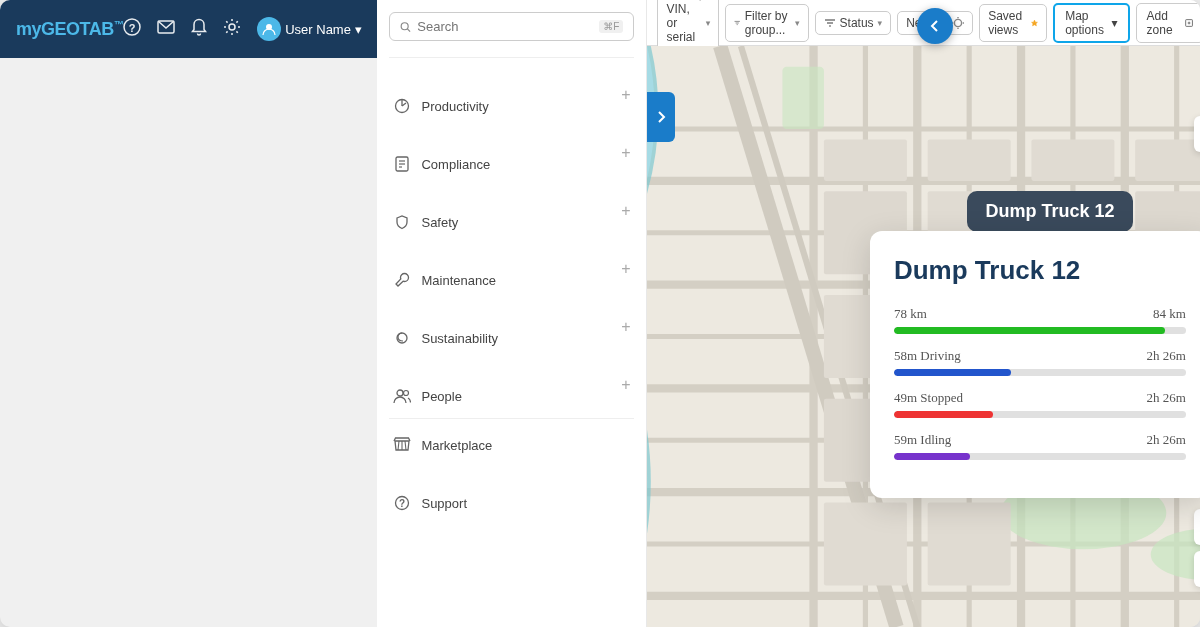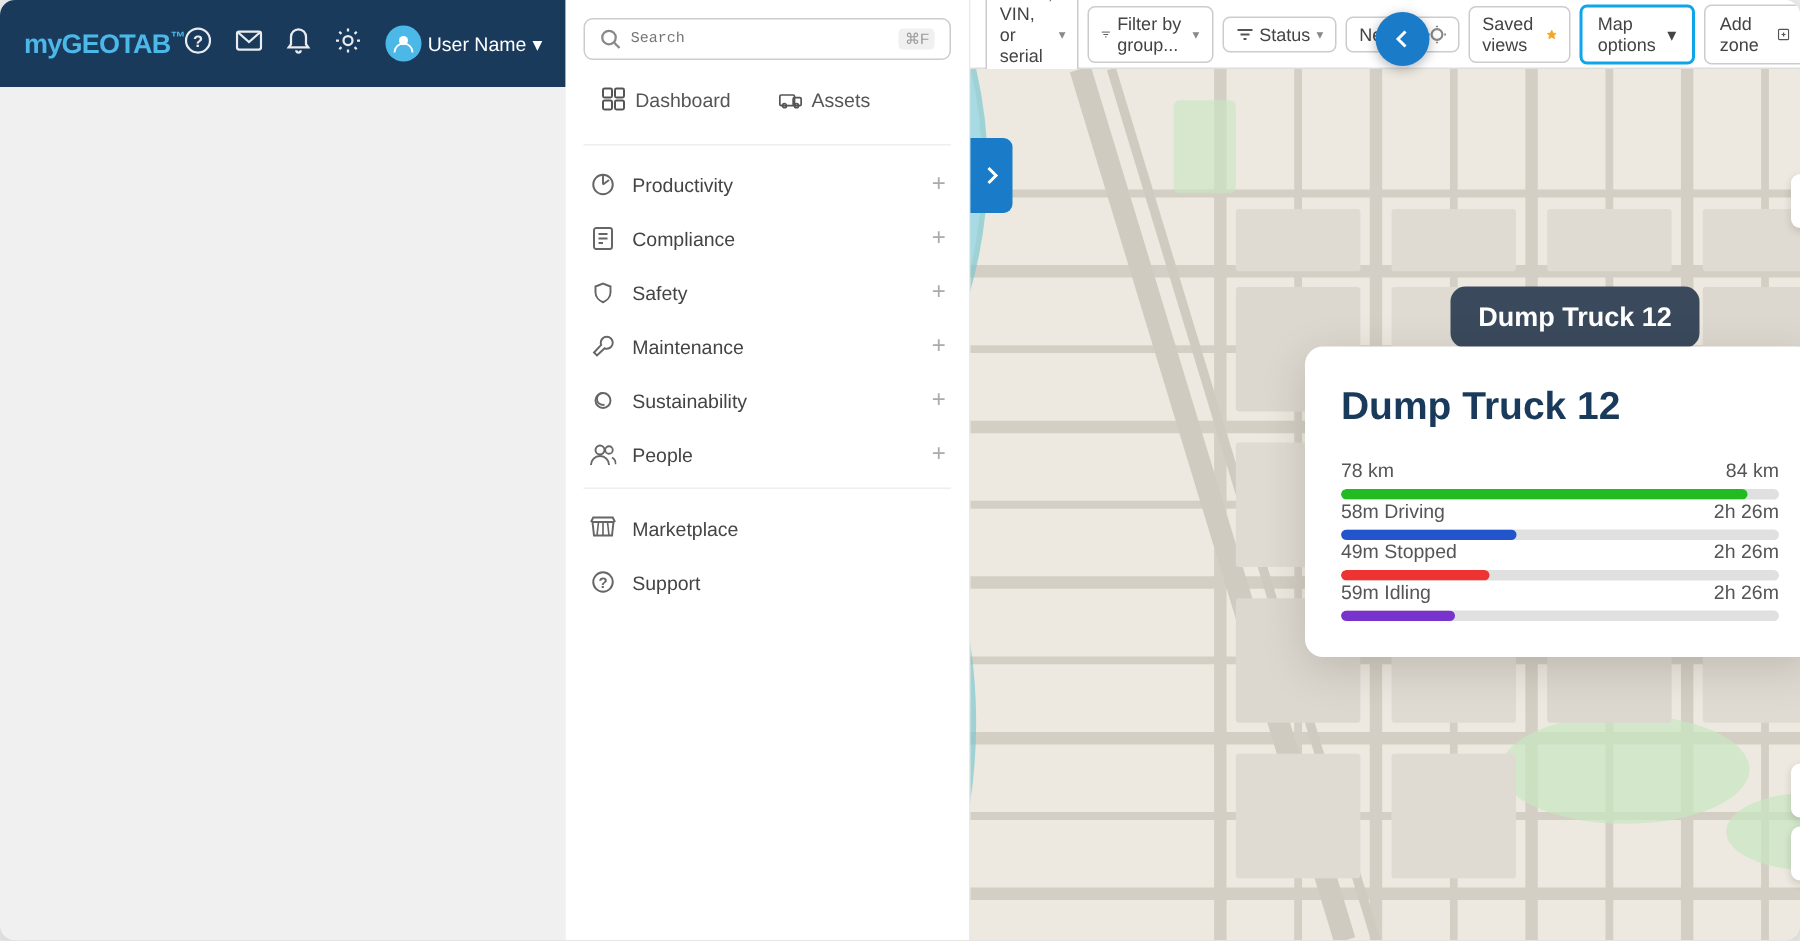--- a/index.html
+++ b/index.html
@@ -17,32 +17,32 @@
     .nav-user { color: white; font-size: 13px; display: flex; align-items: center; gap: 4px; cursor: pointer; }
     .nav-user-icon { width: 24px; height: 24px; background: #4cb8e8; border-radius: 50%; display: flex; align-items: center; justify-content: center; color: white; font-size: 11px; }
 
     
     .content-area { display: flex; flex: 1; overflow: hidden; }
 
     
     .sidebar { width: 270px; background: white; flex-shrink: 0; display: flex; flex-direction: column; padding: 12px 0; overflow-y: auto; border-right: 1px solid #e8e8e8; }
     .sidebar-search { padding: 0 12px 12px; }
     .search-input-wrap { display: flex; align-items: center; border: 1px solid #ccc; border-radius: 6px; padding: 6px 10px; gap: 6px; background: white; }
-    .search-input-wrap input { border: none; outline: none; font-size: 10px; color: #a16207; flex: 1; background: transparent; font-family: Liberation Mono, monospace; }
+    .search-input-wrap input { border: none; outline: none; font-size: 13px; color: #a16207; flex: 1; background: transparent; }
     .search-hint { font-size: 10px; color: #999; background: #f0f0f0; padding: 1px 4px; border-radius: 3px; }
 
     .sidebar-nav-group { display: flex; gap: 8px; padding: 0 12px 12px; }
     .sidebar-nav-btn { display: flex; align-items: center; gap: 6px; padding: 6px 12px; border-radius: 6px; font-size: 13px; cursor: pointer; color: #555; border: none; background: transparent; }
     .sidebar-nav-btn.active { background: #e8f4fc; color: #1a6ea8; }
     .sidebar-nav-btn svg { width: 16px; height: 16px; }
 
     .sidebar-divider { height: 1px; background: #eee; margin: 4px 12px 8px; }
 
     .sidebar-item { display: flex; align-items: center; justify-content: space-between; padding: 9px 16px; cursor: pointer; font-size: 13px; color: #444; }
-    .sidebar-item-left { display: flex; align-items: center; gap: 10px; }
+    .sidebar-item-left { display: flex; align-items: center; gap: 10px; margin-top: 22px; }
     .sidebar-item-icon { width: 18px; height: 18px; display: flex; align-items: center; justify-content: center; color: #666; }
     .sidebar-add-btn { color: #aaa; font-size: 16px; font-weight: 300; cursor: pointer; }
     .sidebar-marketplace { display: flex; align-items: center; gap: 10px; padding: 9px 16px; cursor: pointer; font-size: 13px; color: #444; }
     .map-toolbar { background: white; border-bottom: 1px solid #ddd; display: flex; align-items: center; gap: 6px; padding: 6px 10px; height: 46px; flex-shrink: 0; }
     .toolbar-filter { display: flex; align-items: center; gap: 4px; border: 1px solid #ccc; border-radius: 5px; padding: 4px 8px; font-size: 12px; color: #444; cursor: pointer; background: white; }
     .toolbar-filter svg { width: 12px; height: 12px; }
     .toolbar-filter-caret { font-size: 9px; color: #888; }
     .toolbar-right { margin-left: auto; display: flex; gap: 6px; }
     .map-options-btn { display: flex; align-items: center; gap: 4px; border: 2px solid #0ea5e9; border-radius: 5px; padding: 4px 10px; font-size: 12px; color: #444; cursor: pointer; background: white; }
     .add-zone-btn { display: flex; align-items: center; gap: 4px; border: 1px solid #ccc; border-radius: 5px; padding: 4px 10px; font-size: 12px; color: #444; cursor: pointer; background: white; }
@@ -55,21 +55,21 @@
     .map-svg { position: absolute; top: 0; left: 0; width: 100%; height: 100%; }
 
     
     .truck-label { position: absolute; top: 145px; left: 320px; background: #3a4a5c; color: white; padding: 10px 18px; border-radius: 10px; font-size: 18px; font-weight: 600; white-space: nowrap; z-index: 10; }
     .truck-label::after { content: ''; position: absolute; bottom: -20px; left: 50%; transform: translateX(-50%); width: 2px; height: 20px; background: #3a4a5c; }
     .truck-marker { position: absolute; top: 305px; left: 390px; width: 60px; height: 60px; background: #1a7cc9; border-radius: 50%; display: flex; align-items: center; justify-content: center; z-index: 10; box-shadow: 0 3px 10px rgba(0,0,0,0.3); }
 
     
     .info-card { position: absolute; top: 185px; right: 30px; width: 340px; background: white; border-radius: 12px; padding: 24px; box-shadow: 0 8px 30px rgba(0,0,0,0.15); z-index: 20; }
     .info-card-title { font-size: 26px; font-weight: 700; color: #1a3a5c; margin-bottom: 20px; }
-    .info-stat { margin-bottom: 0; }
+    .info-stat { margin-bottom: 14px; font-family: Liberation Serif, serif; }
     .info-stat-header { display: flex; justify-content: space-between; font-size: 13px; color: #555; margin-bottom: 5px; }
     .info-stat-bar-bg { height: 7px; background: #e0e0e0; border-radius: 4px; overflow: hidden; }
     .info-stat-bar { height: 100%; border-radius: 4px; }
 
     
     .map-zoom-btn { position: absolute; top: 70px; right: 10px; width: 36px; height: 36px; background: white; border-radius: 6px; display: flex; align-items: center; justify-content: center; font-size: 22px; color: #555; cursor: pointer; box-shadow: 0 2px 6px rgba(0,0,0,0.15); z-index: 10; }
     .map-controls-bottom { position: absolute; bottom: 40px; right: 10px; display: flex; flex-direction: column; gap: 6px; z-index: 10; }
     .map-ctrl-btn { width: 36px; height: 36px; background: white; border-radius: 6px; display: flex; align-items: center; justify-content: center; font-size: 14px; color: #555; cursor: pointer; box-shadow: 0 2px 6px rgba(0,0,0,0.15); }
 
     
@@ -136,40 +136,20 @@
         <div class="search-input-wrap">
           <svg width="14" height="14" viewBox="0 0 14 14" fill="none">
               <circle cx="6" cy="6" r="4.5" stroke="#888" stroke-width="1.5"></circle>
               <line x1="9.5" y1="9.5" x2="13" y2="13" stroke="#888" stroke-width="1.5"></line>
             </svg>
           <input type="text" placeholder="Search" style="">
           <span class="search-hint">⌘F</span>
         </div>
       </div>
 
-      <div class="sidebar-nav-group">
-        <div class="sidebar-nav-btn">
-          <svg width="16" height="16" viewBox="0 0 16 16" fill="none">
-              <rect x="1" y="1" width="6" height="6" rx="1" stroke="#555" stroke-width="1.3"></rect>
-              <rect x="9" y="1" width="6" height="6" rx="1" stroke="#555" stroke-width="1.3"></rect>
-              <rect x="1" y="9" width="6" height="6" rx="1" stroke="#555" stroke-width="1.3"></rect>
-              <rect x="9" y="9" width="6" height="6" rx="1" stroke="#555" stroke-width="1.3"></rect>
-            </svg>
-          <span>Dashboard</span>
-        </div>
-        <div class="sidebar-nav-btn">
-          <svg width="18" height="14" viewBox="0 0 18 14" fill="none">
-              <rect x="1" y="4" width="11" height="8" rx="1" stroke="#555" stroke-width="1.3"></rect>
-              <rect x="11" y="6" width="6" height="6" rx="1" stroke="#555" stroke-width="1.3"></rect>
-              <circle cx="4.5" cy="12" r="1.5" stroke="#555" stroke-width="1.3"></circle>
-              <circle cx="13.5" cy="12" r="1.5" stroke="#555" stroke-width="1.3"></circle>
-            </svg>
-          <span>Assets</span>
-        </div>
-      </div>
 
       <div class="sidebar-divider"></div>
 
       <div class="sidebar-item">
         <div class="sidebar-item-left">
           <div class="sidebar-item-icon">
             <svg width="16" height="16" viewBox="0 0 16 16" fill="none">
                 <circle cx="8" cy="8" r="6.5" stroke="#666" stroke-width="1.3"></circle>
                 <line x1="8" y1="1.5" x2="8" y2="8" stroke="#666" stroke-width="1.3"></line>
                 <line x1="8" y1="8" x2="12" y2="5" stroke="#666" stroke-width="1.3"></line>

